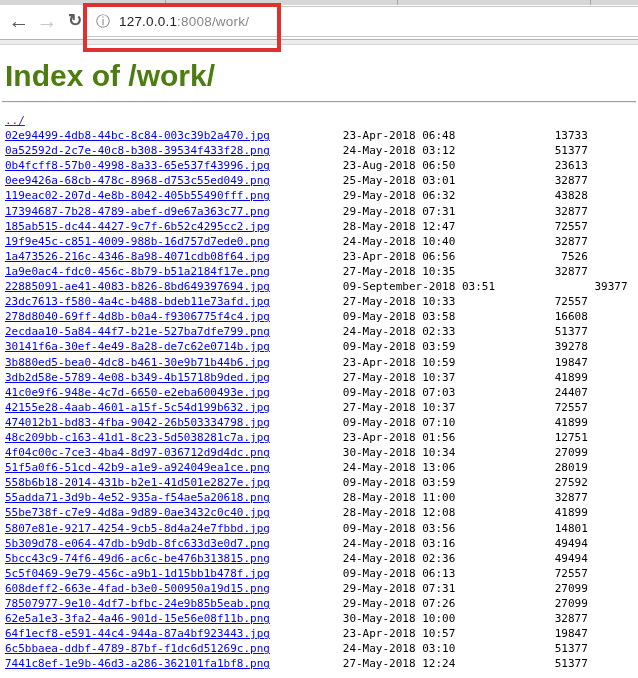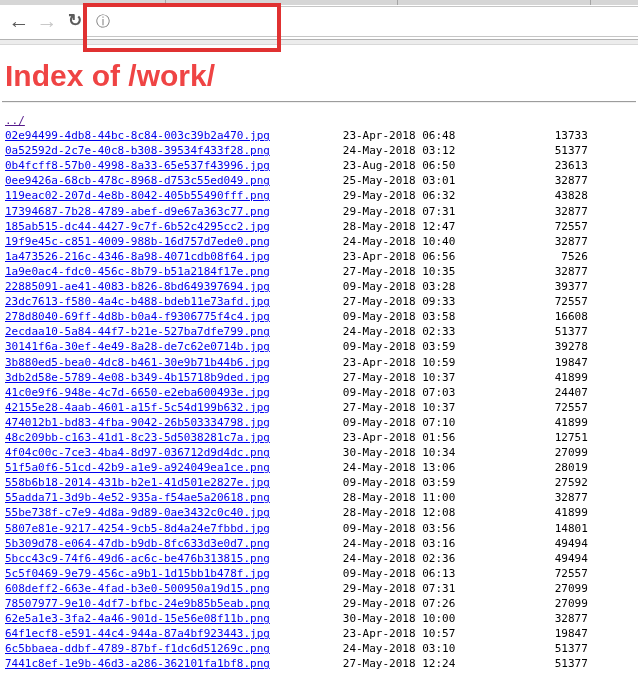--- a/index.html
+++ b/index.html
@@ -21,21 +21,21 @@
   .infoicon{color:#757575;font-size:14px;margin-left:10px;margin-right:9px;}
   .urltext{font-size:13.5px;color:#222;letter-spacing:.2px;}
   .urltext .dim{color:#868686;}
   .chrome-divider{position:absolute;left:0;top:39px;width:638px;height:4px;background:#ececec;
     border-top:1px solid #b3b3b3;border-bottom:1px solid #d8d8d8;}
   .annotation{position:absolute;left:83px;top:3px;width:190px;height:41px;
     border:4px solid #e03131;pointer-events:none;z-index:50;}
 
   
   .page{position:absolute;left:0;top:45px;width:638px;height:633px;background:#fff;overflow:hidden;}
-  h1.title{margin:14px 0 8px 5px;font-size:30px;font-weight:bold;color:#ef4444;
+  h1.title{margin:14px 0 8px 5px;font-size:30px;font-weight:bold;color:#4d7c0f;
     font-family:"Liberation Sans",sans-serif;letter-spacing:0;}
   hr.rule{margin:0 2px 0 2px;border:none;border-top:1px solid #9c9c9c;border-bottom:1px solid #f0f0f0;height:0;}
   pre.listing{margin:10px 0 0 5px;font-family:"DejaVu Sans Mono","Liberation Mono",monospace;
     font-size:11px;line-height:15.1px;color:#000;}
   pre.listing a{color:#0000EE;text-decoration:underline;cursor:pointer;}
   pre.listing a.visited{color:#551A8B;}
 </style>
 </head>
 <body>
 
@@ -52,42 +52,43 @@
       <span>←</span>
     </div>
     <div class="navbtn fwd disabled">
       <span>→</span>
     </div>
     <div class="navbtn reload">
       <span>↻</span>
     </div>
     <div class="omnibox">
       <span class="infoicon">ⓘ</span>
+      <span class="urltext"><span>127.0.0.1</span><span class="dim">:8008/work/</span></span>
     </div>
   </div>
 
   <div class="chrome-divider"></div>
   <div class="annotation"></div>
 
   <div class="page">
     <h1 class="title">Index of /work/</h1>
     <hr class="rule">
     <pre class="listing"><a class="visited">../</a>
 <a>02e94499-4db8-44bc-8c84-003c39b2a470.jpg</a><span>           23-Apr-2018 06:48               13733
 </span><a>0a52592d-2c7e-40c8-b308-39534f433f28.png</a><span>           24-May-2018 03:12               51377
 </span><a>0b4fcff8-57b0-4998-8a33-65e537f43996.jpg</a><span>           23-Aug-2018 06:50               23613
 </span><a>0ee9426a-68cb-478c-8968-d753c55ed049.png</a><span>           25-May-2018 03:01               32877
 </span><a>119eac02-207d-4e8b-8042-405b55490fff.png</a><span>           29-May-2018 06:32               43828
 </span><a>17394687-7b28-4789-abef-d9e67a363c77.png</a><span>           29-May-2018 07:31               32877
 </span><a>185ab515-dc44-4427-9c7f-6b52c4295cc2.jpg</a><span>           28-May-2018 12:47               72557
 </span><a>19f9e45c-c851-4009-988b-16d757d7ede0.png</a><span>           24-May-2018 10:40               32877
 </span><a>1a473526-216c-4346-8a98-4071cdb08f64.jpg</a><span>           23-Apr-2018 06:56                7526
 </span><a>1a9e0ac4-fdc0-456c-8b79-b51a2184f17e.png</a><span>           27-May-2018 10:35               32877
-</span><a>22885091-ae41-4083-b826-8bd649397694.jpg</a><span>           09-May-2018 03:28               39377
-</span><a>23dc7613-f580-4a4c-b488-bdeb11e73afd.jpg</a><span>           27-May-2018 09:33               72557
+</span><a>22885091-ae41-4083-b826-8bd649397694.jpg</a><span>           09-September-2018 03:51               39377
+</span><a>23dc7613-f580-4a4c-b488-bdeb11e73afd.jpg</a><span>           27-May-2018 10:33               72557
 </span><a>278d8040-69ff-4d8b-b0a4-f9306775f4c4.jpg</a><span>           09-May-2018 03:58               16608
 </span><a>2ecdaa10-5a84-44f7-b21e-527ba7dfe799.png</a><span>           24-May-2018 02:33               51377
 </span><a>30141f6a-30ef-4e49-8a28-de7c62e0714b.jpg</a><span>           09-May-2018 03:59               39278
 </span><a>3b880ed5-bea0-4dc8-b461-30e9b71b44b6.jpg</a><span>           23-Apr-2018 10:59               19847
 </span><a>3db2d58e-5789-4e08-b349-4b15718b9ded.jpg</a><span>           27-May-2018 10:37               41899
 </span><a>41c0e9f6-948e-4c7d-6650-e2eba600493e.jpg</a><span>           09-May-2018 07:03               24407
 </span><a>42155e28-4aab-4601-a15f-5c54d199b632.jpg</a><span>           27-May-2018 10:37               72557
 </span><a>474012b1-bd83-4fba-9042-26b503334798.jpg</a><span>           09-May-2018 07:10               41899
 </span><a>48c209bb-c163-41d1-8c23-5d5038281c7a.jpg</a><span>           23-Apr-2018 01:56               12751
 </span><a>4f04c00c-7ce3-4ba4-8d97-036712d9d4dc.png</a><span>           30-May-2018 10:34               27099

